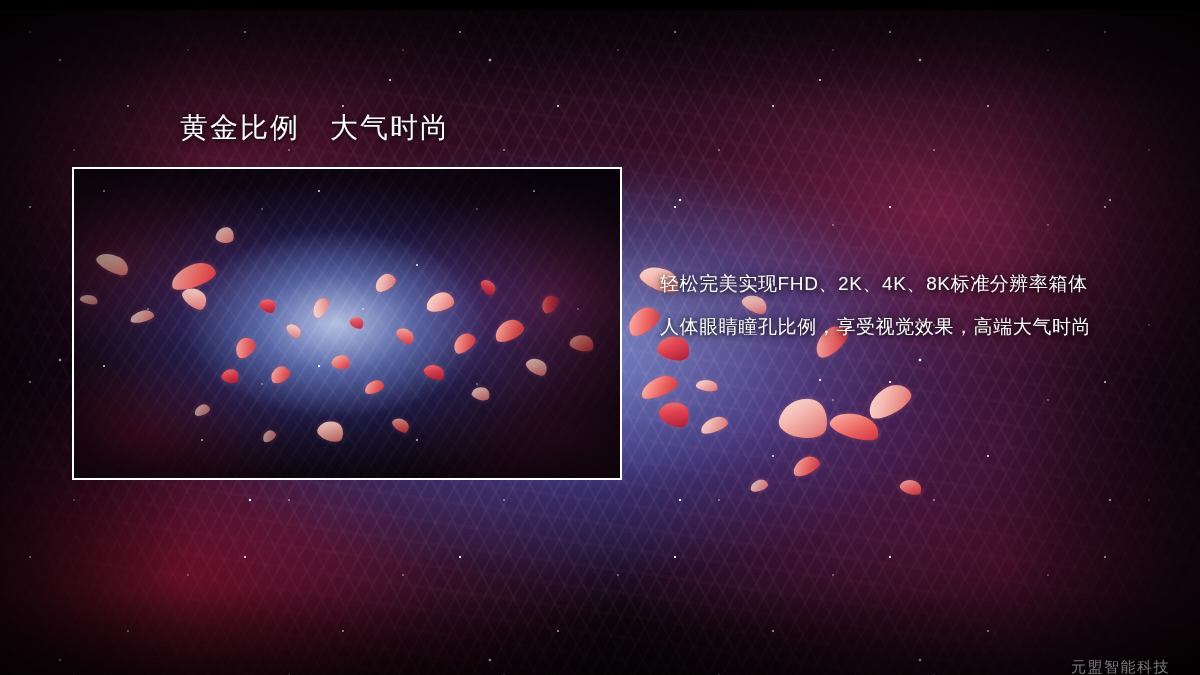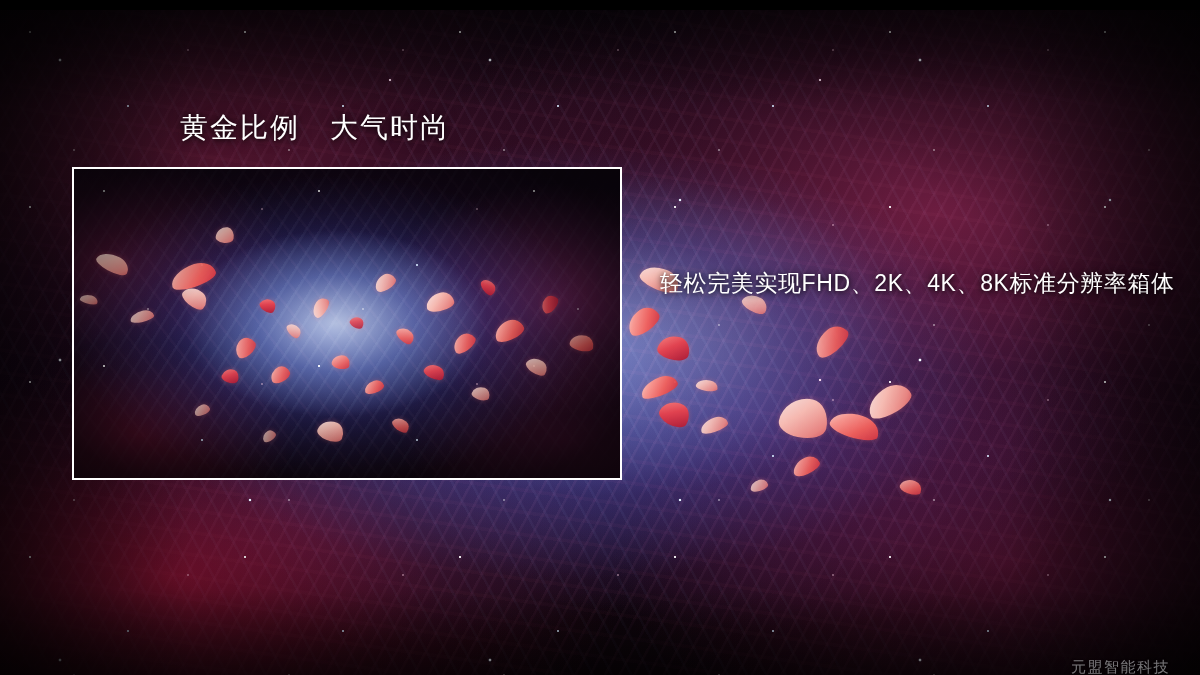--- a/index.html
+++ b/index.html
@@ -114,21 +114,21 @@
   #title{
     position:absolute;left:180px;top:101px;
     font-size:28px;line-height:34px;color:#ffffff;letter-spacing:2px;
     white-space:pre;
     text-shadow:0 1px 5px rgba(0,0,0,.75),0 0 14px rgba(0,0,0,.5);
   }
   #body-copy{
     position:absolute;left:660px;top:252px;width:500px;
   }
   #body-copy .line{
-    font-size:23px;line-height:43px;color:#ffffff;letter-spacing:.6px;
+    font-size:19px;line-height:43px;color:#ffffff;letter-spacing:.6px;
     white-space:nowrap;
     text-shadow:0 1px 5px rgba(0,0,0,.8),0 0 12px rgba(0,0,0,.55);
   }
   #watermark{
     position:absolute;right:30px;bottom:8px;
     font-size:15px;letter-spacing:1.5px;
     color:rgba(196,196,200,.60);
     text-shadow:0 1px 3px rgba(0,0,0,.7);
   }
 </style>
@@ -289,17 +289,18 @@
           <i></i>
         </div>
       </div>
     <div class="panel-vignette"></div>
   </div>
 
   <div id="title">黄金比例　大气时尚</div>
 
   <div id="body-copy">
     <div class="line">轻松完美实现FHD、2K、4K、8K标准分辨率箱体</div>
+    <div class="line">人体眼睛瞳孔比例，享受视觉效果，高端大气时尚</div>
   </div>
 
   <div id="watermark">元盟智能科技</div>
 
 </div>
 
 </body></html>

